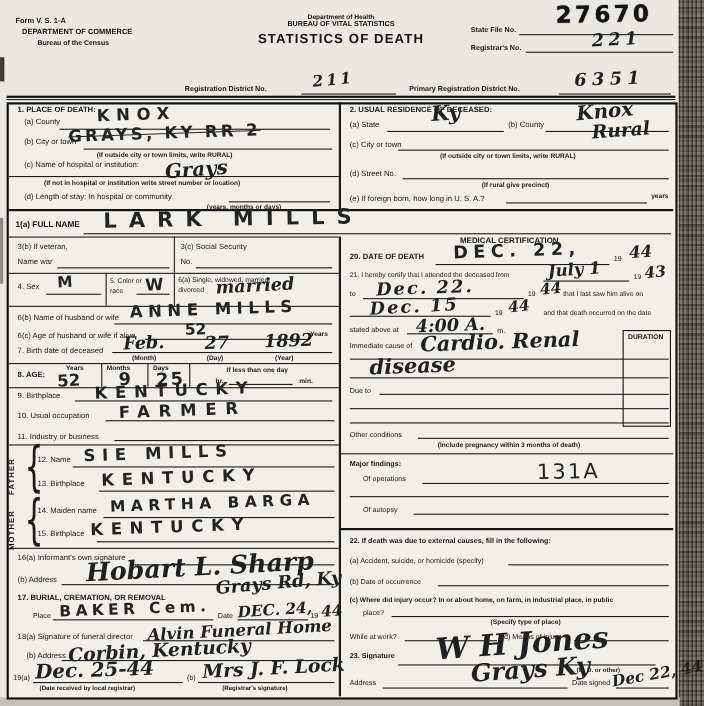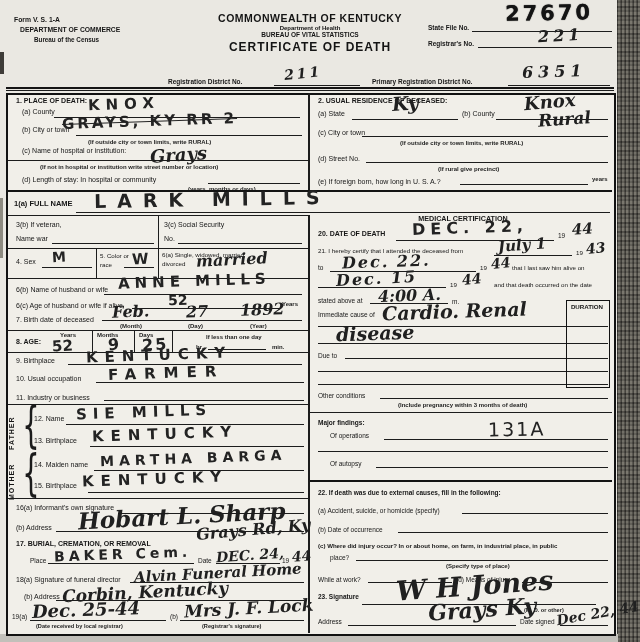--- a/index.html
+++ b/index.html
@@ -42,24 +42,23 @@
   <div id="edge-strip"></div>
   <div id="bottom-strip"></div>
   <div class="mark" style="left:0;top:52px;width:4px;height:22px;"></div>
   <div class="mark" style="left:0;top:198px;width:3px;height:60px;background:#8d8a80;"></div>
 
   <div class="p" style="left:14px;top:16px;font-size:6.8px;font-weight:700;">Form V. S. 1-A</div>
   <div class="p" style="left:20px;top:26px;font-size:6.8px;font-weight:700;">DEPARTMENT OF COMMERCE</div>
   <div class="p" style="left:34px;top:36px;font-size:6.3px;font-weight:700;">Bureau of the Census</div>
 
   <div id="title-block">
-    <div class="t1">COMMONWEALTH OF KENTUCKY</div>
     <div class="t2">Department of Health</div>
     <div class="t3">BUREAU OF VITAL STATISTICS</div>
-    <div class="t4">CERTIFICATE OF DEATH</div>
+    <div class="t4">STATISTICS OF DEATH</div>
   </div>
 
   <div id="stamp">27670</div>
   <div class="p lbl65" style="left:428px;top:24px;">State File No.</div>
   <div class="line" style="left:472px;top:31px;width:140px;"></div>
   <div class="p lbl65" style="left:428px;top:40px;">Registrar's No.</div>
   <div class="hw" style="left:538px;top:28px;font-size:16px;letter-spacing:4px;transform:rotate(-3deg);">221</div>
   <div class="line" style="left:478px;top:47px;width:134px;"></div>
 
   <div class="p lbl65" style="left:168px;top:78px;">Registration District No.</div>

